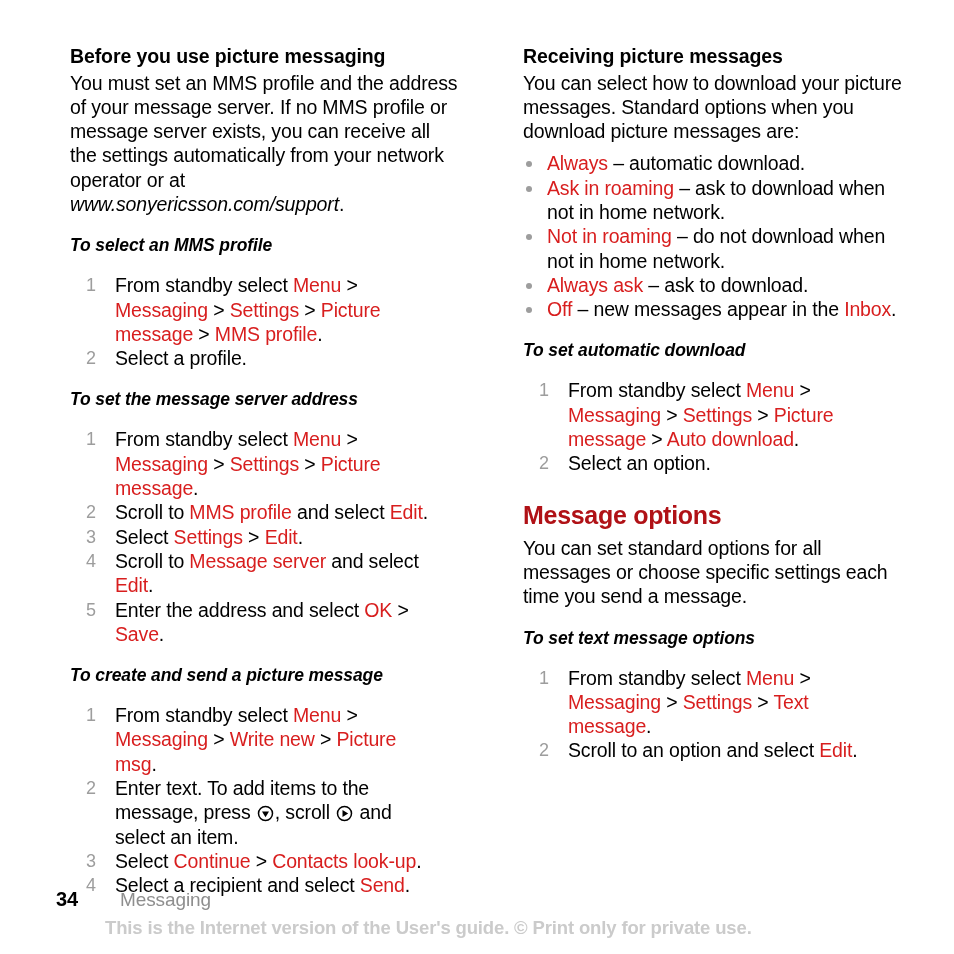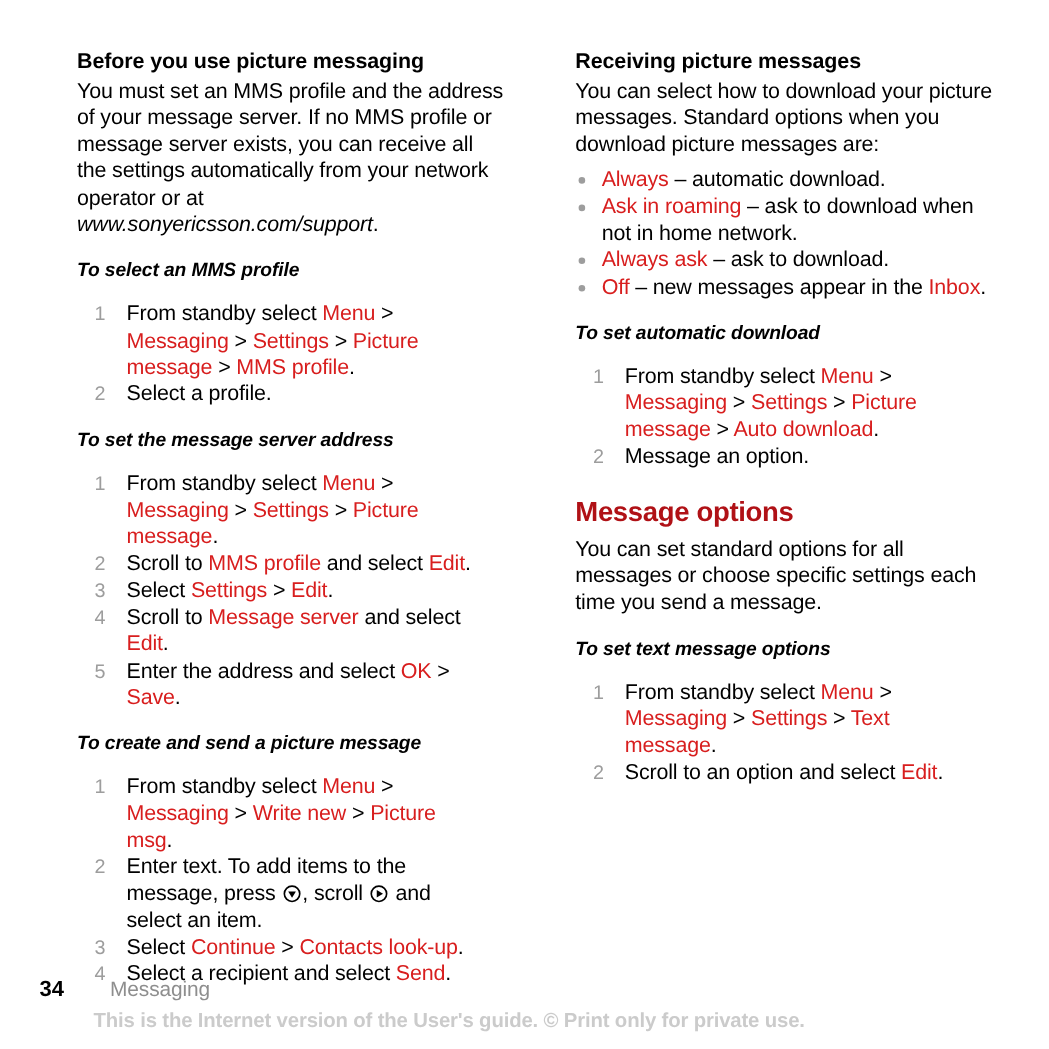--- a/index.html
+++ b/index.html
@@ -124,21 +124,21 @@
     vertical-align: -3px;
     width: 17px;
     height: 17px;
     margin: 0 1px;
   }
   .navkey svg { display: block; }
 
   
   .footer {
     position: absolute;
-    left: 36px;
+    left: 56px;
     top: 888px;
     width: 870px;
   }
   .footer-line {
     display: flex;
     align-items: baseline;
   }
   .pagenum {
     font-size: 20px;
     font-weight: bold;
@@ -205,28 +205,29 @@
 
   <div class="col col-right">
 
     <h1 class="h1">Receiving picture messages</h1>
 
     <p class="body">You can select how to download your picture messages. Standard options when you download picture messages are:</p>
 
     <ul class="bullets">
         <li><span class="ui">Always</span><span> – automatic download.</span></li>
         <li><span class="ui">Ask in roaming</span><span> – ask to download when not in home network.</span></li>
+        <li><span class="ui">Not in roaming</span><span> – do not download when not in home network.</span></li>
         <li><span class="ui">Always ask</span><span> – ask to download.</span></li>
         <li><span class="ui">Off</span><span> – new messages appear in the </span><span class="ui">Inbox</span><span>.</span></li>
       </ul>
 
     <h3 class="h3">To set automatic download</h3>
     <ol class="steps">
         <li><span>From standby select </span><span class="ui">Menu</span><span> &gt; </span><span class="ui">Messaging</span><span> &gt; </span><span class="ui">Settings</span><span> &gt; </span><span class="ui">Picture message</span><span> &gt; </span><span class="ui">Auto download</span><span>.</span></li>
-        <li><span>Message an option.</span></li>
+        <li><span>Select an option.</span></li>
       </ol>
 
     <h2 class="h2">Message options</h2>
 
     <p class="body">You can set standard options for all messages or choose specific settings each time you send a message.</p>
 
     <h3 class="h3">To set text message options</h3>
     <ol class="steps">
         <li><span>From standby select </span><span class="ui">Menu</span><span> &gt; </span><span class="ui">Messaging</span><span> &gt; </span><span class="ui">Settings</span><span> &gt; </span><span class="ui">Text message</span><span>.</span></li>
         <li><span>Scroll to an option and select </span><span class="ui">Edit</span><span>.</span></li>

